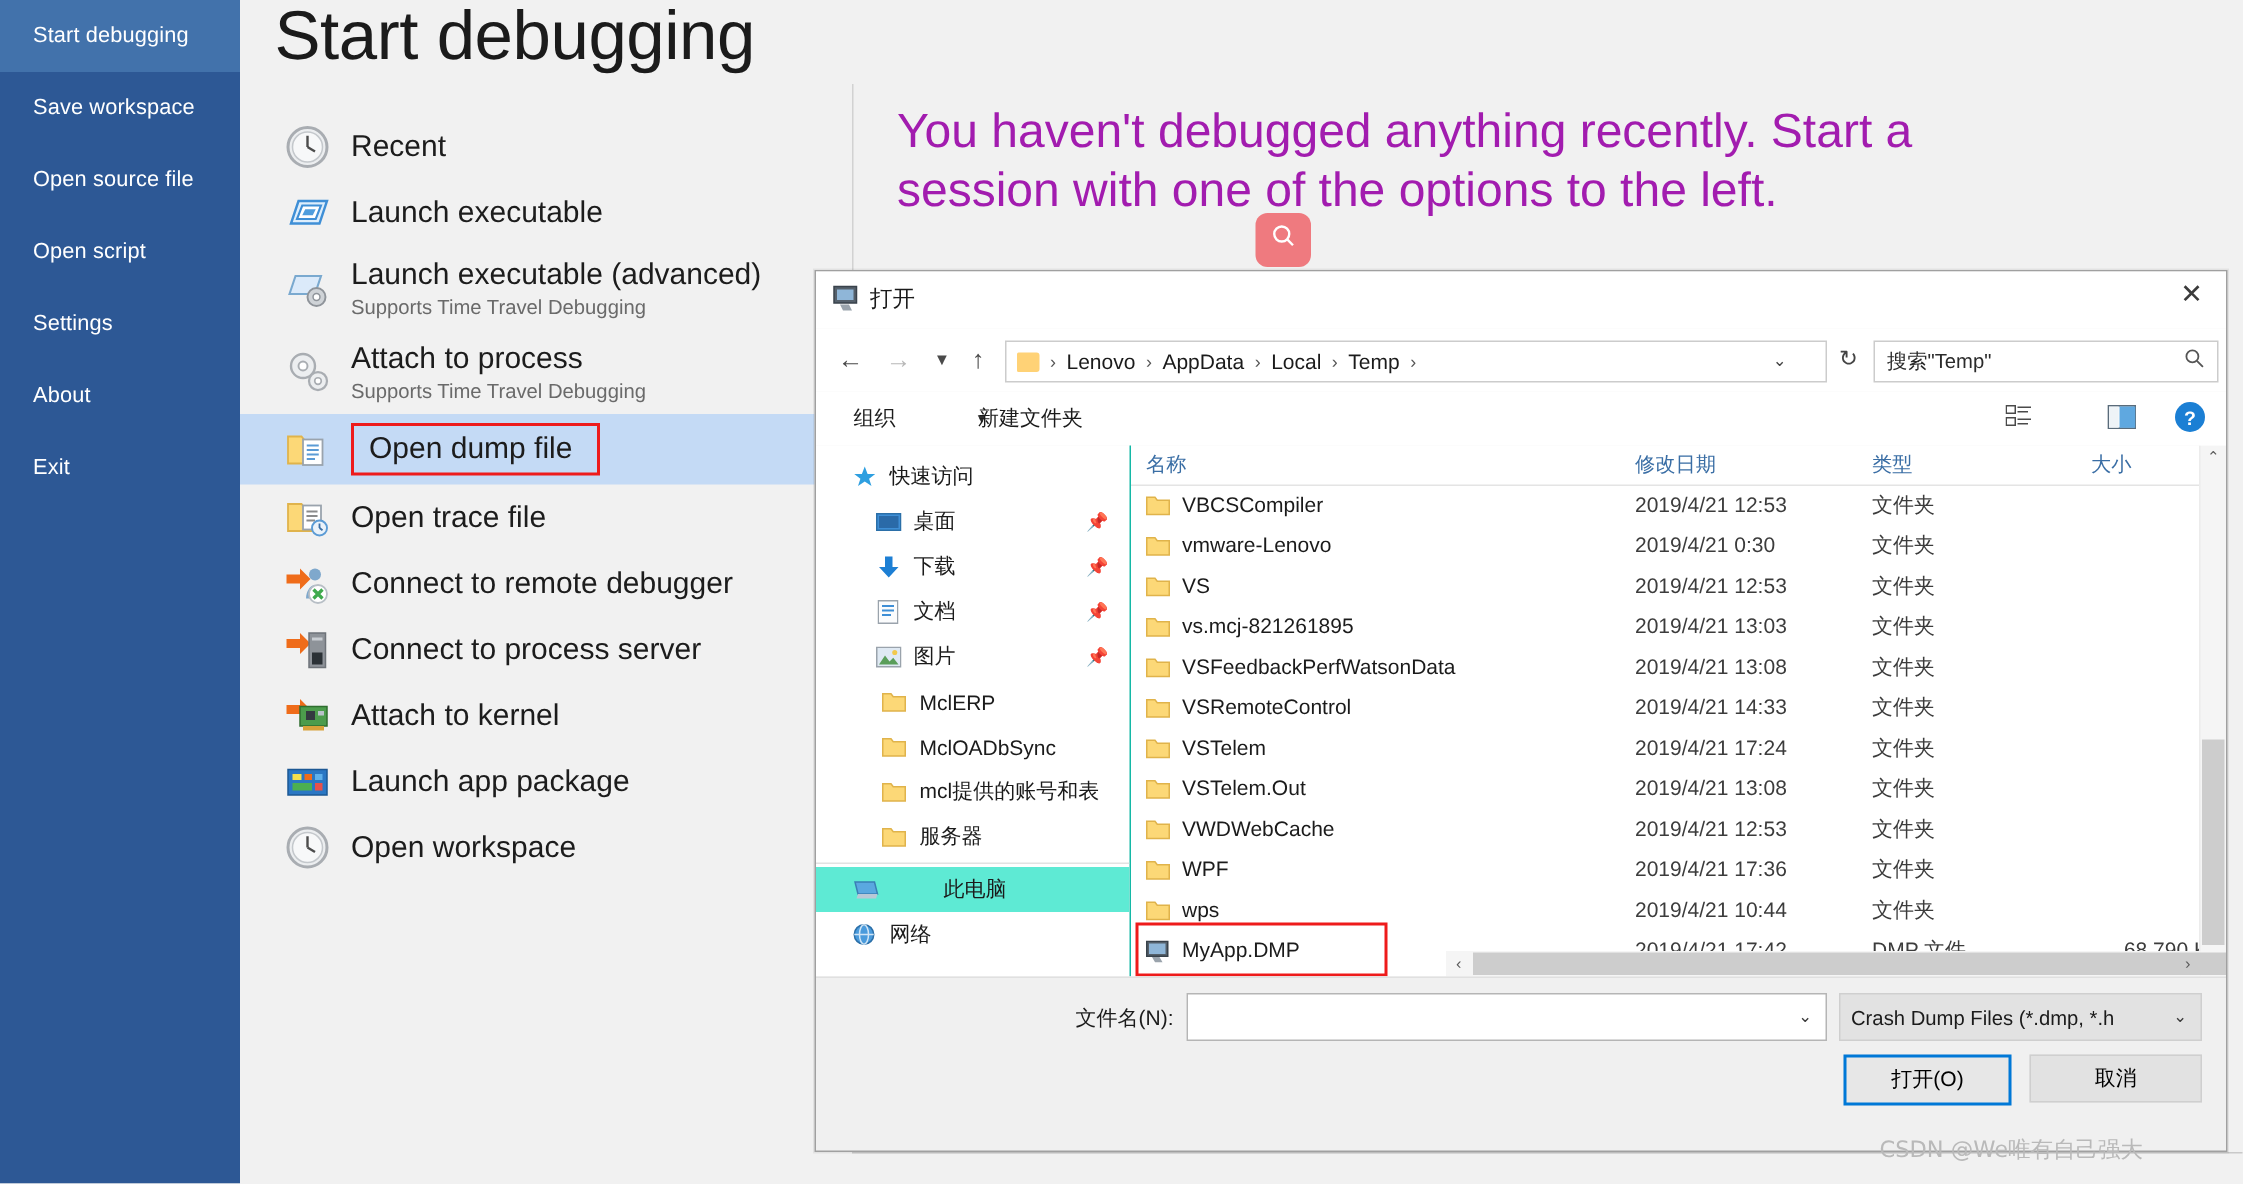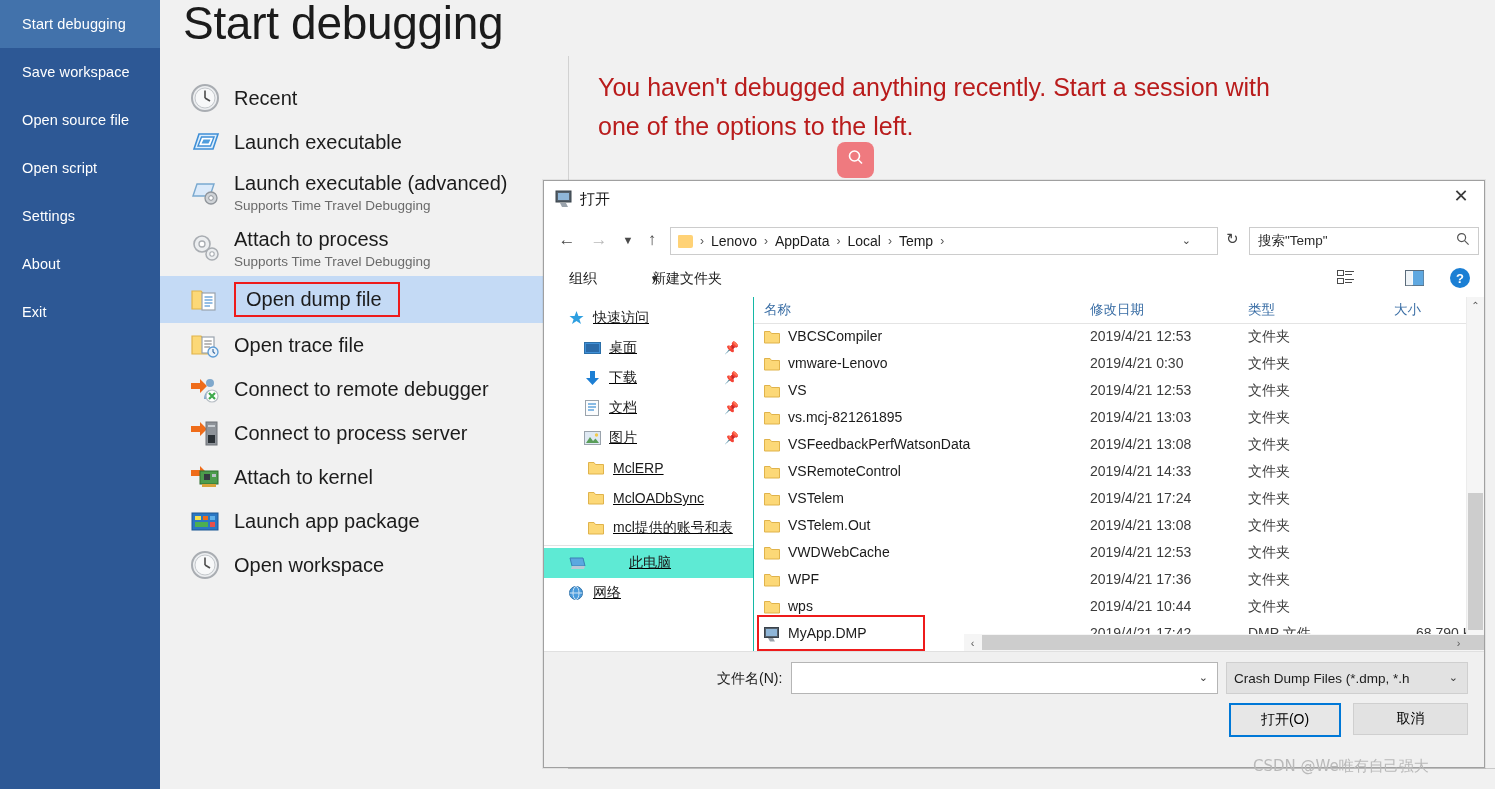--- a/index.html
+++ b/index.html
@@ -20,21 +20,21 @@
   }
   .wd-nav.sel{background:#4272ab;}
   #wd-main{position:absolute;left:160px;top:0;right:0;bottom:0;background:#f1f1f1;}
   #wd-title{
     position:absolute;left:23px;top:-4px;font-size:46px;color:#1b1b1b;
     font-weight:300;letter-spacing:-0.3px;white-space:nowrap;
   }
   #wd-split{position:absolute;left:408px;top:56px;width:1px;height:712px;background:#d2d2d2;}
   #wd-msg{
     position:absolute;left:438px;top:68px;width:700px;
-    font-size:25px;line-height:39px;color:#b91c1c;font-weight:300;
+    font-size:32px;line-height:39px;color:#a21caf;font-weight:300;
   }
   #wd-searchbadge{
     position:absolute;left:677px;top:142px;width:37px;height:36px;border-radius:8px;
     background:#ef7a7f;display:flex;align-items:center;justify-content:center;
   }
   #wd-bottomline{position:absolute;left:408px;top:768px;width:1087px;height:1px;background:#c9c9c9;}
 
   
   #wd-options{position:absolute;left:0px;top:76px;width:408px;}
   .wd-opt{position:relative;height:auto;display:flex;align-items:center;padding:6px 0 6px 24px;}
@@ -75,21 +75,21 @@
     border:1px solid #cccccc;background:#fff;display:flex;align-items:center;
   }
   #searchbox .ph{font-size:13.5px;color:#2b2b2b;padding-left:8px;}
   #searchbox .mag{position:absolute;right:8px;top:4px;color:#555;font-size:14px;}
   
   #toolbar{position:absolute;left:0;top:80px;width:940px;height:36px;background:#fff;border-bottom:1px solid #e2e2e2;}
   .tbtn{position:absolute;top:9px;font-size:14px;color:#1b1b1b;display:flex;align-items:center;gap:48px;}
   .tbtn .cv{font-size:9px;margin-left:5px;color:#333;}
   
   #panes{position:absolute;left:0;top:116px;width:940px;height:354px;background:#fff;}
-  #navpane{position:absolute;left:0;top:0;width:209px;height:354px;background:#fff;border-right:1px solid #14b8a6;overflow:hidden;text-decoration:underline;}
+  #navpane{position:absolute;left:0;top:0;width:209px;height:354px;background:#fff;border-right:1px solid #14b8a6;overflow:hidden;}
   .navitem{height:30px;display:flex;align-items:center;position:relative;font-size:14px;color:#1b1b1b;}
   .navitem.sel{background:#5eead4;gap:36px;}
   .navitem .nicon{width:20px;height:18px;margin-right:7px;display:flex;align-items:center;justify-content:center;}
   .navitem .pin{position:absolute;right:14px;top:8px;color:#8d8d8d;font-size:12px;}
   .navsep{height:1px;background:#e2e2e2;margin:2px 0;}
   #listpane{position:absolute;left:210px;top:0;right:0;height:354px;background:#fff;overflow:hidden;}
   #colhdr{height:26px;position:relative;border-bottom:1px solid #e4e4e4;}
   .col{position:absolute;top:4px;font-size:13.5px;color:#3a6ea5;}
   #sortarrow{position:absolute;left:162px;top:-5px;color:#888;font-size:11px;}
   .frow{height:27px;display:flex;align-items:center;position:relative;font-size:14px;color:#1b1b1b;}
@@ -479,20 +479,28 @@
         <span>MclOADbSync</span>
       </div>
       <div class="navitem" style="padding-left:42px">
         <span class="nicon">
             <svg width="16" height="14" viewBox="0 0 16 14">
               <path d="M0.5 1.5h5.5l1.5 2h8v9.5h-15z" fill="#fcd877" stroke="#e0b34b" stroke-width="1"></path>
             </svg>
           </span>
         <span>mcl提供的账号和表</span>
       </div>
+      <div class="navitem" style="padding-left:42px">
+        <span class="nicon">
+            <svg width="16" height="14" viewBox="0 0 16 14">
+              <path d="M0.5 1.5h5.5l1.5 2h8v9.5h-15z" fill="#fcd877" stroke="#e0b34b" stroke-width="1"></path>
+            </svg>
+          </span>
+        <span>服务器</span>
+      </div>
       <div class="navsep"></div>
       <div class="navitem sel" style="padding-left:22px">
         <span class="nicon">
           <svg width="19" height="16" viewBox="0 0 19 16">
               <polygon points="3,3 16,3 18,11 5,11" fill="#5aa8e0" stroke="#3a7fb5" stroke-width="1"></polygon>
               <polygon points="5,11 18,11 17,14 4,14" fill="#b9c8d6"></polygon>
             </svg>
         </span>
         <span>此电脑</span>
       </div>

